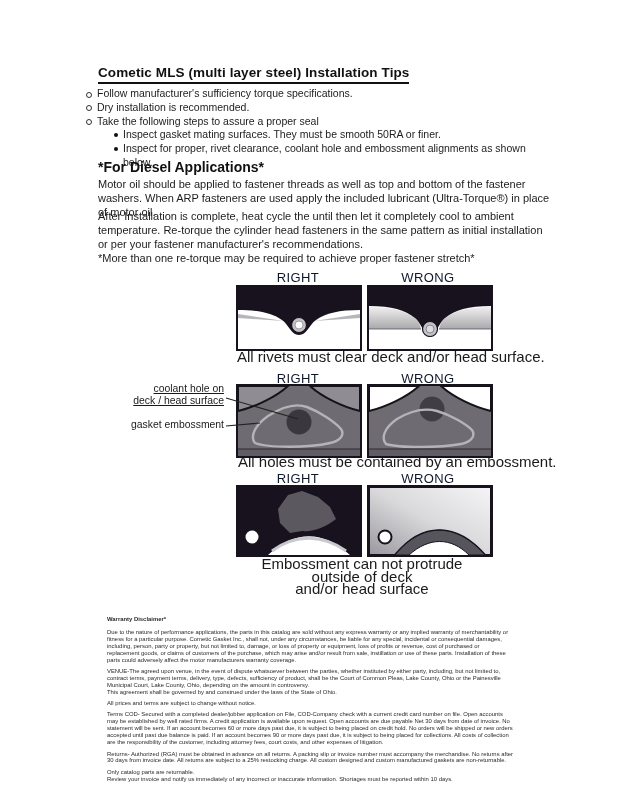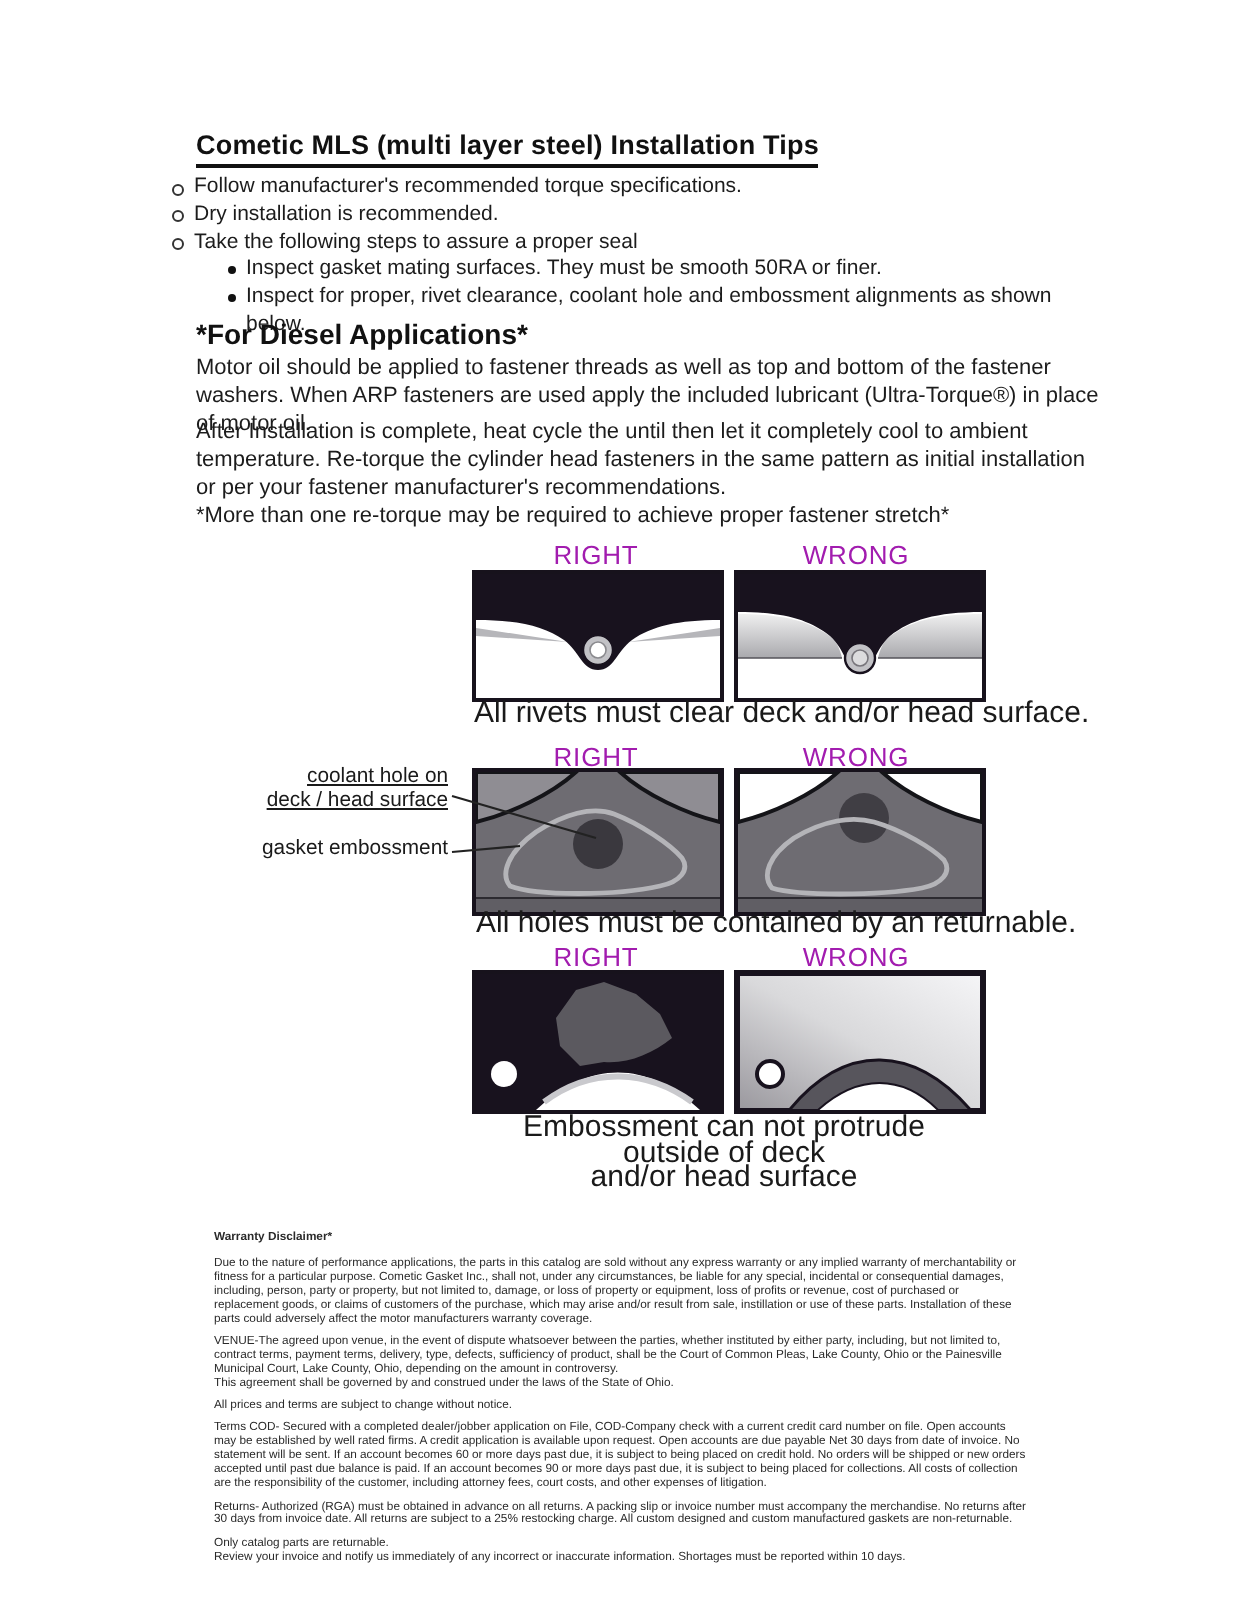--- a/index.html
+++ b/index.html
@@ -25,21 +25,21 @@
     content:"";position:absolute;left:0;top:5px;width:4px;height:4px;
     border-radius:50%;background:#111;
   }
   
   .diesel-h{left:98px;top:119px;font-size:14px;font-weight:bold;color:#111;}
   .para{left:98px;width:452px;font-size:11px;line-height:14px;color:#1c1c1c;}
   .p1{top:137px;}
   .p2{top:169px;}
   .p3{top:211px;}
   
-  .fig-label{width:122px;text-align:center;font-size:13px;color:#a21caf;letter-spacing:0.4px;}
+  .fig-label{width:122px;text-align:center;font-size:13px;color:#0f172a;letter-spacing:0.4px;}
   .panel{width:122px;border:2px solid #17121c;background:#fff;line-height:0;}
   .panel svg{display:block;}
   .cap{font-size:15px;color:#1a1a1a;line-height:12.5px;text-align:center;}
   .side-label{left:92px;width:132px;text-align:right;font-size:10.4px;line-height:11.8px;color:#1a1a1a;}
   .leader{pointer-events:none;z-index:5;}
   
   .legal{left:107px;top:576px;width:406px;font-size:5.9px;line-height:6.9px;color:#2a2a2a;}
   .legal p{margin:0 0 4.5px 0;}
   .legal p.tight{margin:0;}
   .legal .lh{font-weight:bold;margin:0 0 6px 0;}
@@ -47,21 +47,21 @@
   .docnum{left:388px;top:761px;font-size:13.5px;color:#2e2a2a;letter-spacing:0.3px;}
 </style>
 </head>
 <body>
 
 <div class="page">
 
   <div class="abs title">Cometic MLS (multi layer steel) Installation Tips</div>
 
   <div class="abs tips">
-    <div class="b">Follow manufacturer's recommended torque specifications.</div>
+    <div class="b">Follow manufacturer's sufficiency torque specifications.</div>
     <div class="b">Dry installation is recommended.</div>
     <div class="b">Take the following steps to assure a proper seal</div>
     <div class="sb">Inspect gasket mating surfaces.  They must be smooth 50RA or finer.</div>
     <div class="sb">Inspect for proper, rivet clearance, coolant hole and embossment alignments as shown below.</div>
   </div>
 
   <div class="abs diesel-h">*For Diesel Applications*</div>
   <div class="abs para p1">Motor oil should be applied to fastener threads as well as top and bottom of the fastener washers. When ARP fasteners are used apply the included lubricant (Ultra-Torque®) in place of motor oil.</div>
   <div class="abs para p2">After Installation is complete, heat cycle the until then let it completely cool to ambient temperature. Re-torque the cylinder head fasteners in the same pattern as initial installation or per your fastener manufacturer's recommendations.</div>
   <div class="abs para p3">*More than one re-torque may be required to achieve proper fastener stretch*</div>
@@ -128,21 +128,21 @@
     <svg width="122" height="70" viewBox="0 0 122 70">
       <rect width="122" height="70" fill="#6e6c72"></rect>
       <path d="M0,0 H50 C38,11 17,21 0,25 Z" fill="#ffffff" stroke="#141418" stroke-width="2"></path>
       <path d="M122,0 H72 C84,11 105,21 122,25 Z" fill="#ffffff" stroke="#141418" stroke-width="2"></path>
       <circle cx="63" cy="23" r="12.5" fill="#403e44"></circle>
       <path d="M17,58 C12,52 15,42 28,33 C43,24 57,22 68,25 C82,29 97,38 103,44 C107,50 102,56 92,58 C70,62 30,62 17,58 Z" fill="none" stroke="#b4b4b8" stroke-width="2.4"></path>
       <rect x="0" y="63" width="122" height="7" fill="#605e64"></rect>
       <line x1="0" y1="63" x2="122" y2="63" stroke="#2c2a30" stroke-width="1"></line>
     </svg>
   </div>
-  <div class="abs cap" style="left:238px;top:416px;">All holes must be contained by an returnable.</div>
+  <div class="abs cap" style="left:238px;top:416px;">All holes must be contained by an embossment.</div>
 
   <div class="abs fig-label" style="left:237px;top:431px;">RIGHT</div>
   <div class="abs fig-label" style="left:367px;top:431px;">WRONG</div>
 
   <div class="abs panel" style="left:236px;top:445px;">
     <svg width="122" height="68" viewBox="0 0 122 68">
       <rect width="122" height="68" fill="#ffffff"></rect>
       <path d="M0,0 H122 V68 H112 C86,44 58,42 30,68 H0 Z" fill="#18121e"></path>
       <path d="M34,64 C58,46 86,48 108,64" fill="none" stroke="#c9c9cd" stroke-width="3"></path>
       <path d="M40,22 L50,8 L64,4 L80,10 L92,20 L98,32 C88,40 76,45 64,44 L52,46 L42,36 Z" fill="#5b595f"></path>

